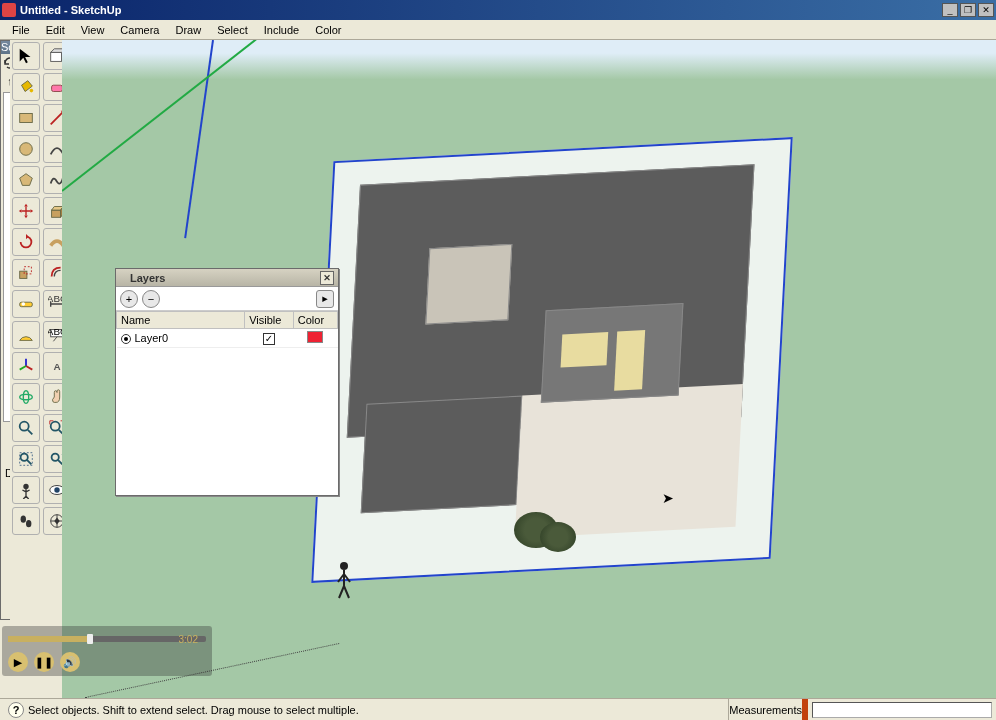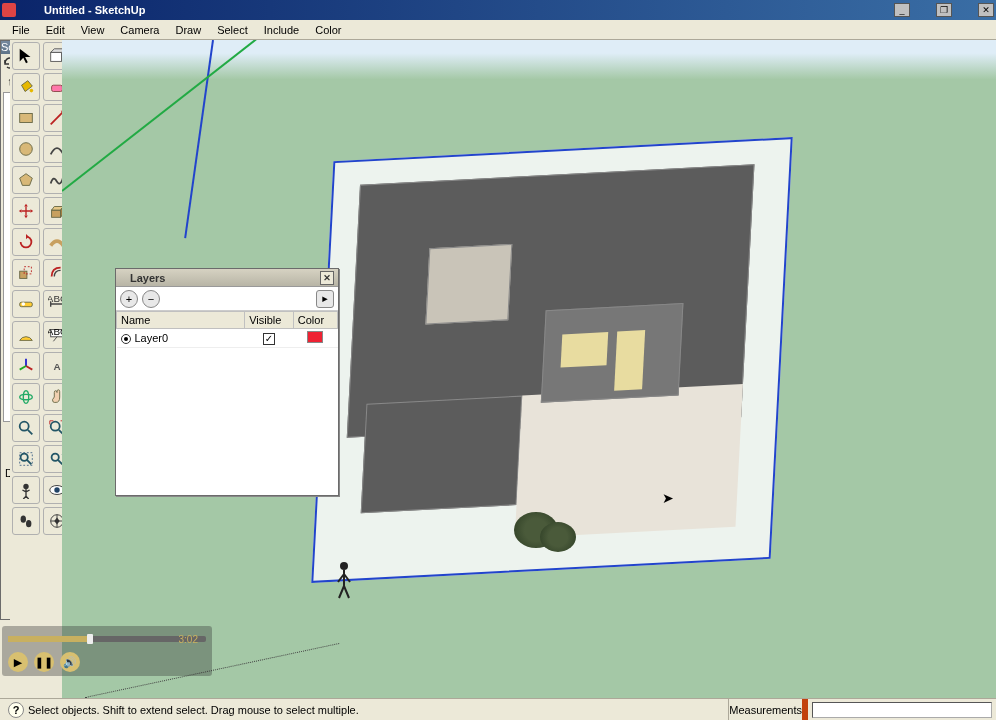--- a/index.html
+++ b/index.html
@@ -1,19 +1,19 @@
 <!DOCTYPE html>
 <html><head>
 <meta charset="utf-8">
 <style>
 * { box-sizing: border-box; margin: 0; padding: 0; font-family: Tahoma, Arial, sans-serif; font-size: 11px; }
 html, body { width: 996px; height: 720px; overflow: hidden; background: #ece9d8; }
 
 
-.titlebar { height: 20px; background: linear-gradient(to right, #0a246a, #3a6ea5); display: flex; align-items: center; padding: 0 2px; color: #fff; gap: 24px; }
+.titlebar { height: 20px; background: linear-gradient(to right, #0a246a, #3a6ea5); display: flex; align-items: center; padding: 0 2px; color: #fff; }
 .titlebar .icon { width: 14px; height: 14px; background: #d44; border-radius: 2px; margin-right: 4px; }
 .titlebar .title { flex: 1; font-weight: bold; font-size: 11px; }
 .titlebar .tbtn { width: 16px; height: 14px; background: #c0c0c0; border: 1px solid #555; margin-left: 2px; display: flex; justify-content: center; align-items: center; font-size: 9px; color: #000; cursor: pointer; }
 
 
 .menubar { height: 20px; background: #ece9d8; display: flex; align-items: center; padding-left: 4px; border-bottom: 1px solid #aca899; }
 .menubar .menu { padding: 2px 8px; cursor: pointer; }
 
 
 .workspace { position: relative; height: 660px; background: #ece9d8; }

